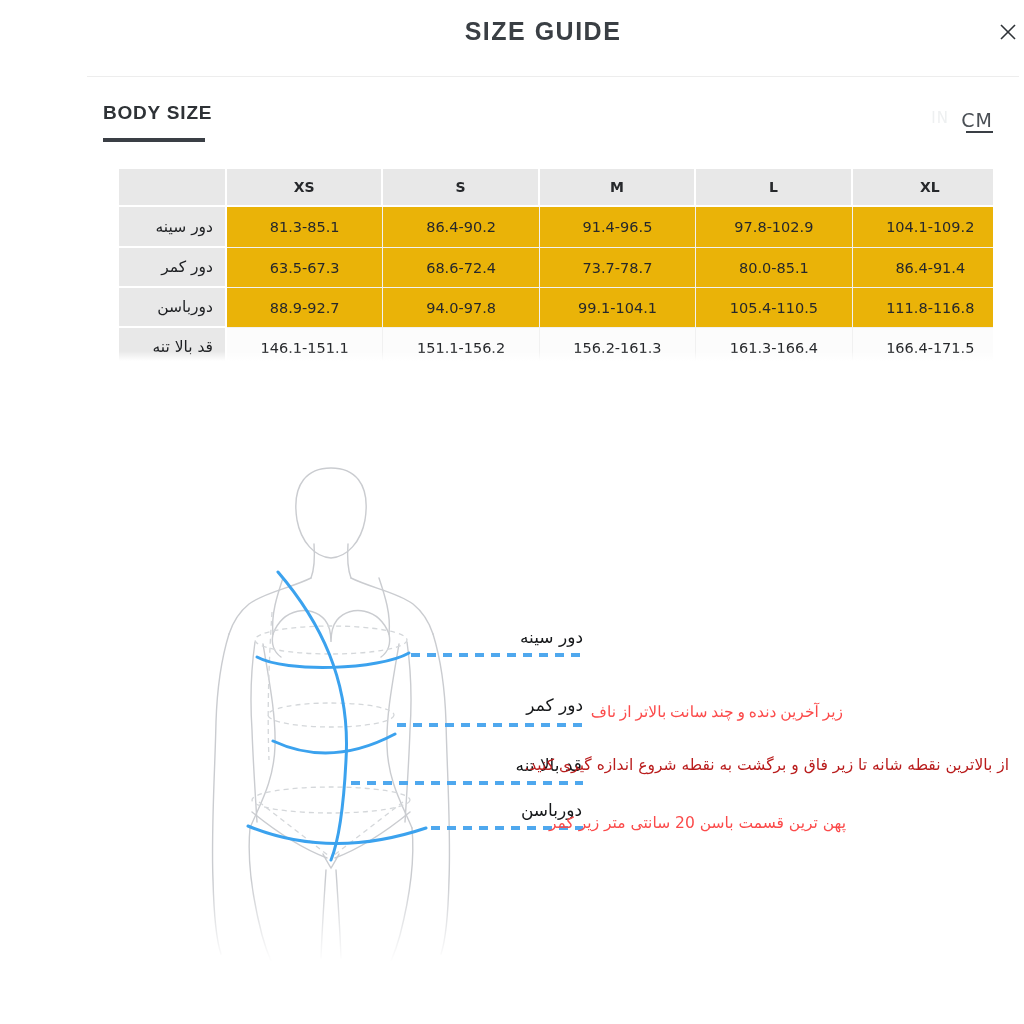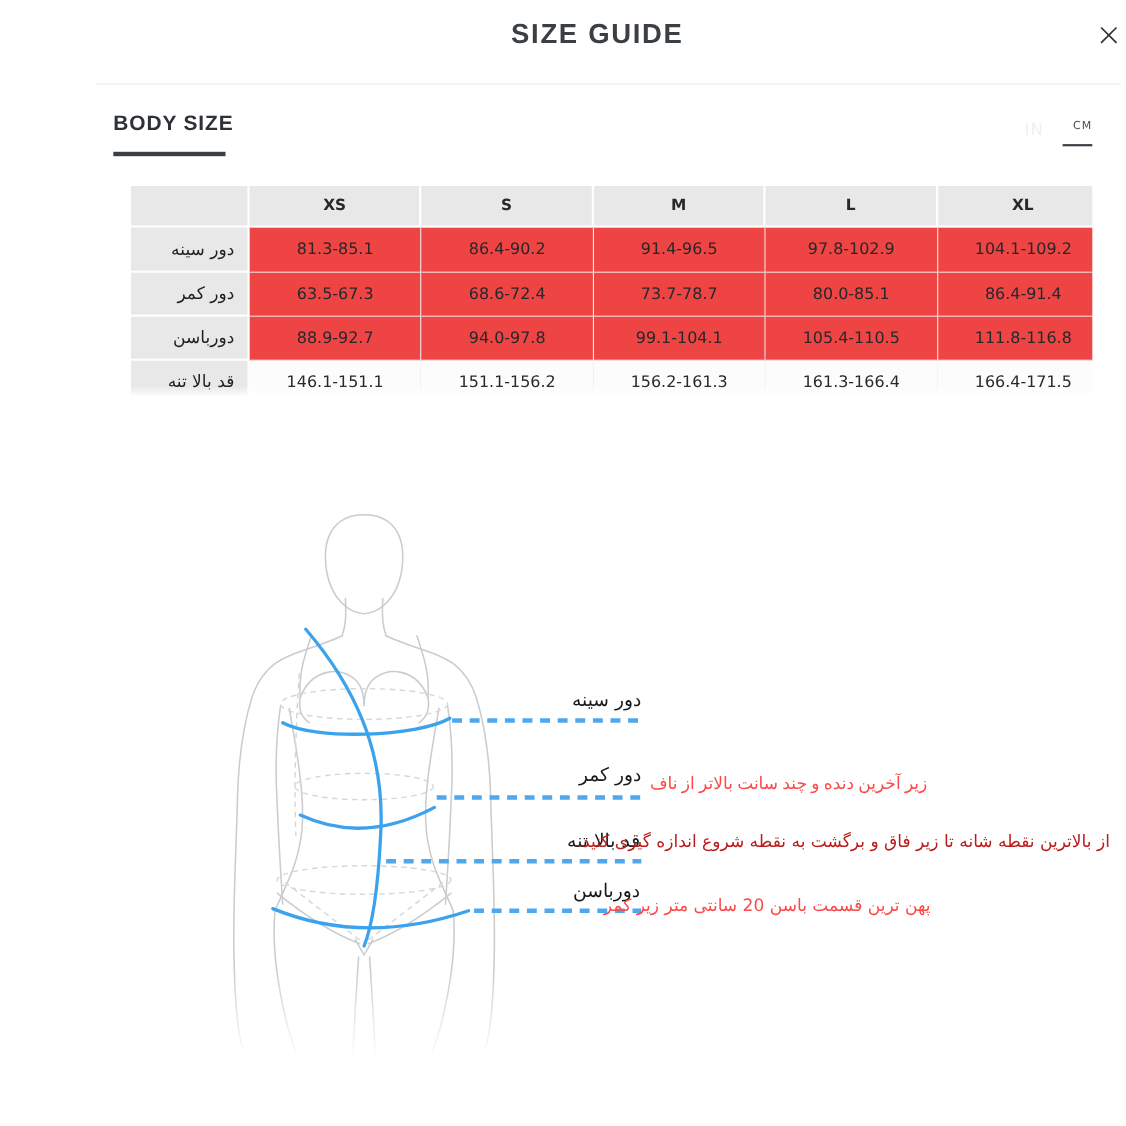--- a/index.html
+++ b/index.html
@@ -20,42 +20,42 @@
   .header-divider { position:absolute; top:76px; left:56px; right:36px; height:1px; background:#ededed; }
 
   
   .section-heading {
     position:absolute; left:72px; top:102px;
     font-family:Liberation Sans, sans-serif;
     font-size:19px; font-weight:700; letter-spacing:0.8px; color:#2e3236;
   }
   .section-underline { position:absolute; left:72px; top:138px; width:102px; height:4px; background:#3a3f45; }
 
-  .unit-cm { position:absolute; top:109px; right:62px; font-size:10px; letter-spacing:1px;
+  .unit-cm { position:absolute; top:109px; right:62px; font-size:19px; letter-spacing:1px;
     color:#4a4f55; background:none; border:none; cursor:pointer; font-family:inherit; }
   .unit-cm-underline { position:absolute; top:131px; right:62px; width:27px; height:2px; background:#3a3f45; }
   .unit-in { position:absolute; top:109px; right:106px; font-size:15px; letter-spacing:1px;
     color:#eef0f1; background:none; border:none; cursor:pointer; font-family:inherit; }
 
   
   .table-wrap { position:absolute; left:72px; top:169px; width:890px; height:192px; overflow:hidden;padding-left:16px; }
   table.size-table { width:890px; border-collapse:separate; border-spacing:0; table-layout:fixed; }
   .size-table col.c-label { width:108px; }
   .size-table th, .size-table td { vertical-align:middle; }
   .size-table thead th {
     height:38px; background:#e8e8e8; font-size:14px; font-weight:700; color:#26282b;
     text-align:center; border-right:2px solid #fff; border-bottom:2px solid #fff;
   }
   .size-table th.rowlab {
     background:#e8e8e8; font-weight:400; font-size:15.5px; color:#1d1f22;
     direction:rtl; text-align:right; padding-right:14px;
     border-right:2px solid #fff; border-bottom:2px solid #fff;
   }
   .size-table td {
-    height:40px; background:#ef4444; text-align:center; font-size:14.5px; color:#26282b;
+    height:40px; background:#eab308; text-align:center; font-size:14.5px; color:#26282b;
     border-right:1px solid #f1f1f1; border-bottom:1px solid #f1f1f1;
   }
   .size-table tr.r0 td, .size-table tr.r0 th.rowlab { height:41px; }
   .size-table tr.r3 td { background:#fcfcfc; }
   .table-fade { position:absolute; left:0; right:0; bottom:0; height:10px;
     background:linear-gradient(to bottom, rgba(255,255,255,0), #fff); pointer-events:none; }
 
   
   .diagram-svg { position:absolute; left:0; top:430px; width:1024px; height:560px; }
   .bottom-fade { position:absolute; left:120px; top:880px; width:460px; height:110px;

